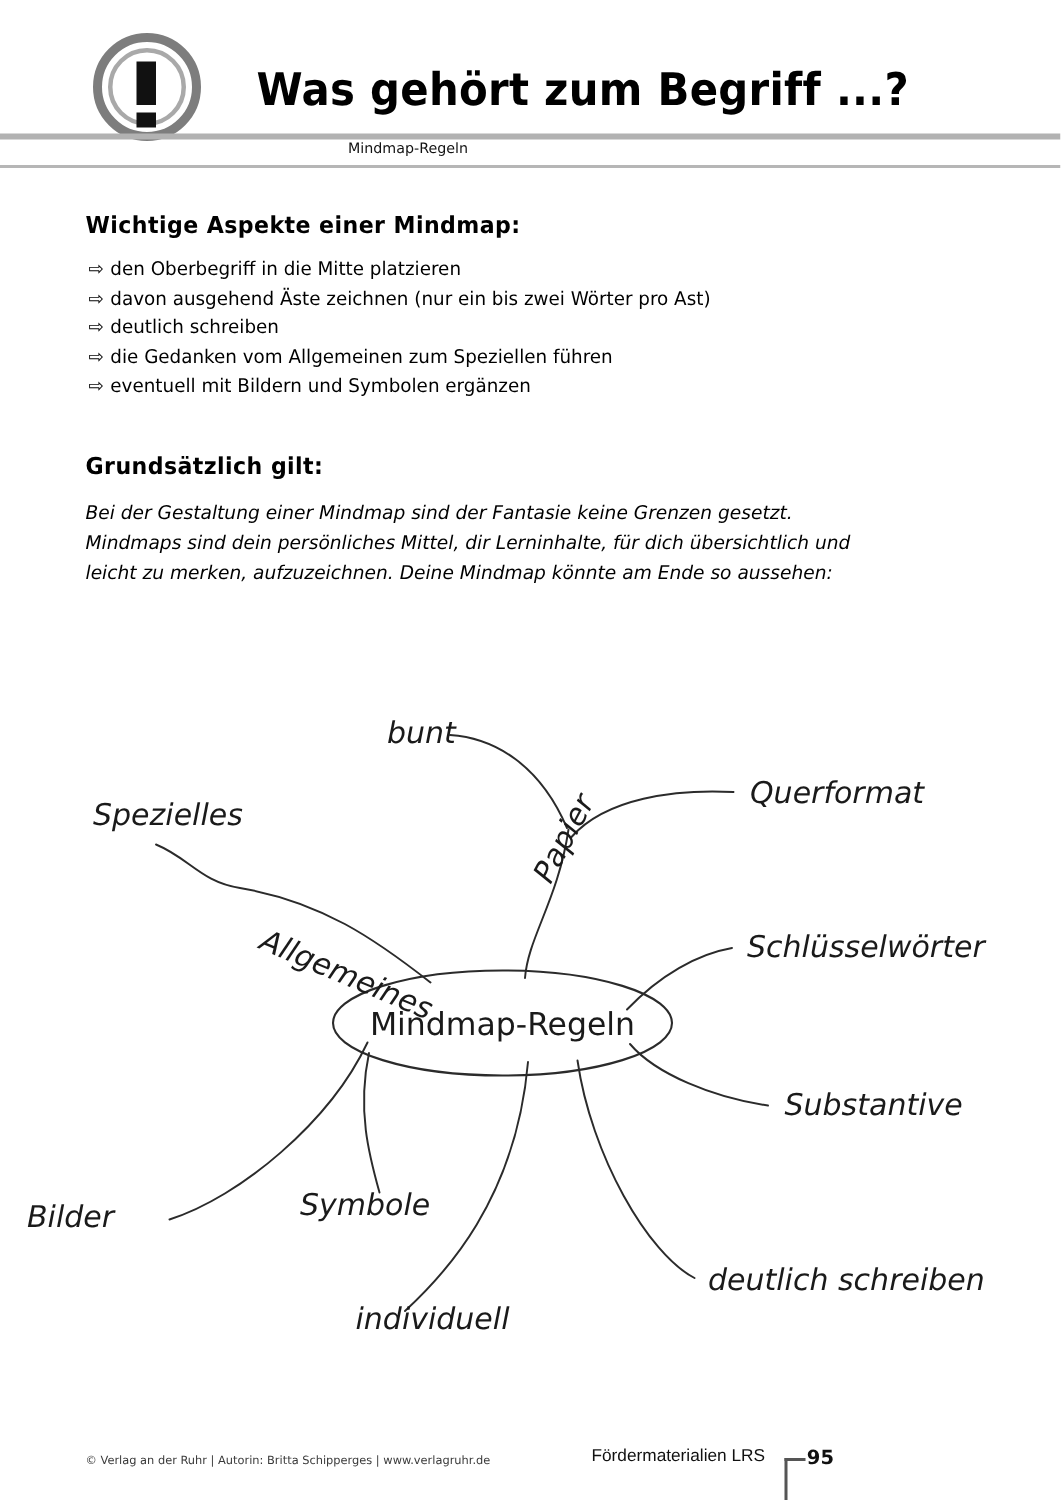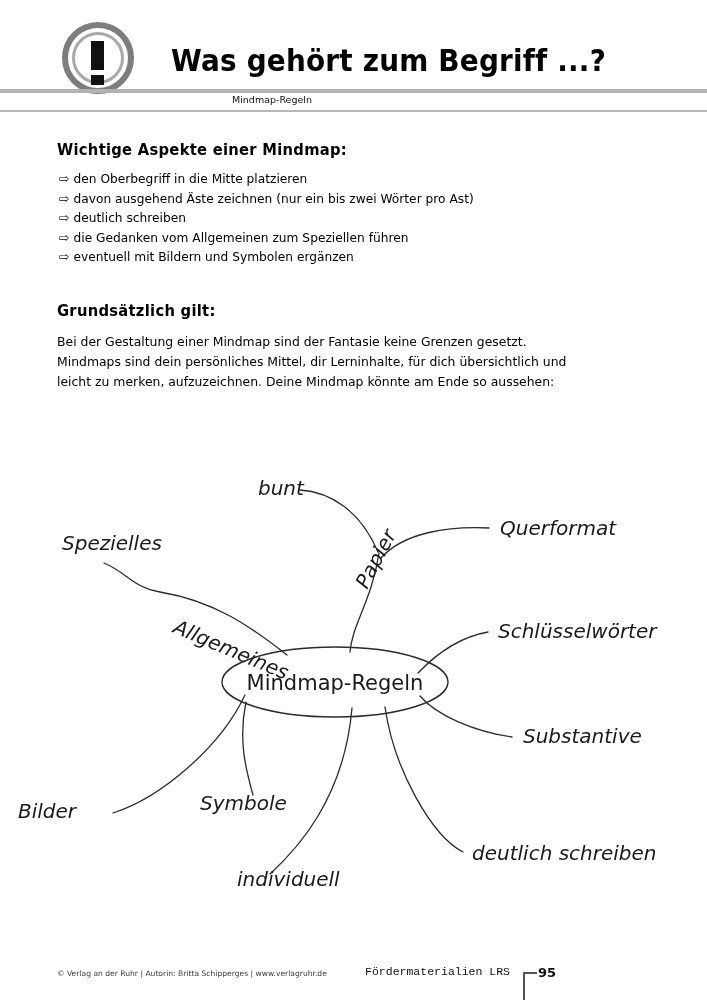--- a/index.html
+++ b/index.html
@@ -153,20 +153,21 @@
   }
 
   #intro-paragraph {
     position: absolute;
     left: 57px;
     top: 332px;
     width: 600px;
     font-family: "DejaVu Sans", sans-serif;
     font-size: 12.6px;
     line-height: 20px;
+    font-style: italic;
   }
   #intro-paragraph .pline {
     white-space: nowrap;
     transform: scaleX(0.985);
     transform-origin: left top;
   }
 
   
   #mindmap {
     position: absolute;
@@ -213,21 +214,21 @@
     top: 14px;
     font-family: "DejaVu Sans", sans-serif;
     font-size: 7.6px;
     color: #3a3a3a;
     white-space: nowrap;
   }
   #footer-series {
     position: absolute;
     right: 74px;
     top: 10px;
-    font-family: Liberation Mono, monospace;
+    font-family: Liberation Sans, sans-serif;
     font-size: 11.5px;
     color: #111111;
     white-space: nowrap;
   }
   #footer-page-number {
     position: absolute;
     right: 28px;
     top: 10px;
     font-family: "DejaVu Sans", sans-serif;
     font-size: 13px;

